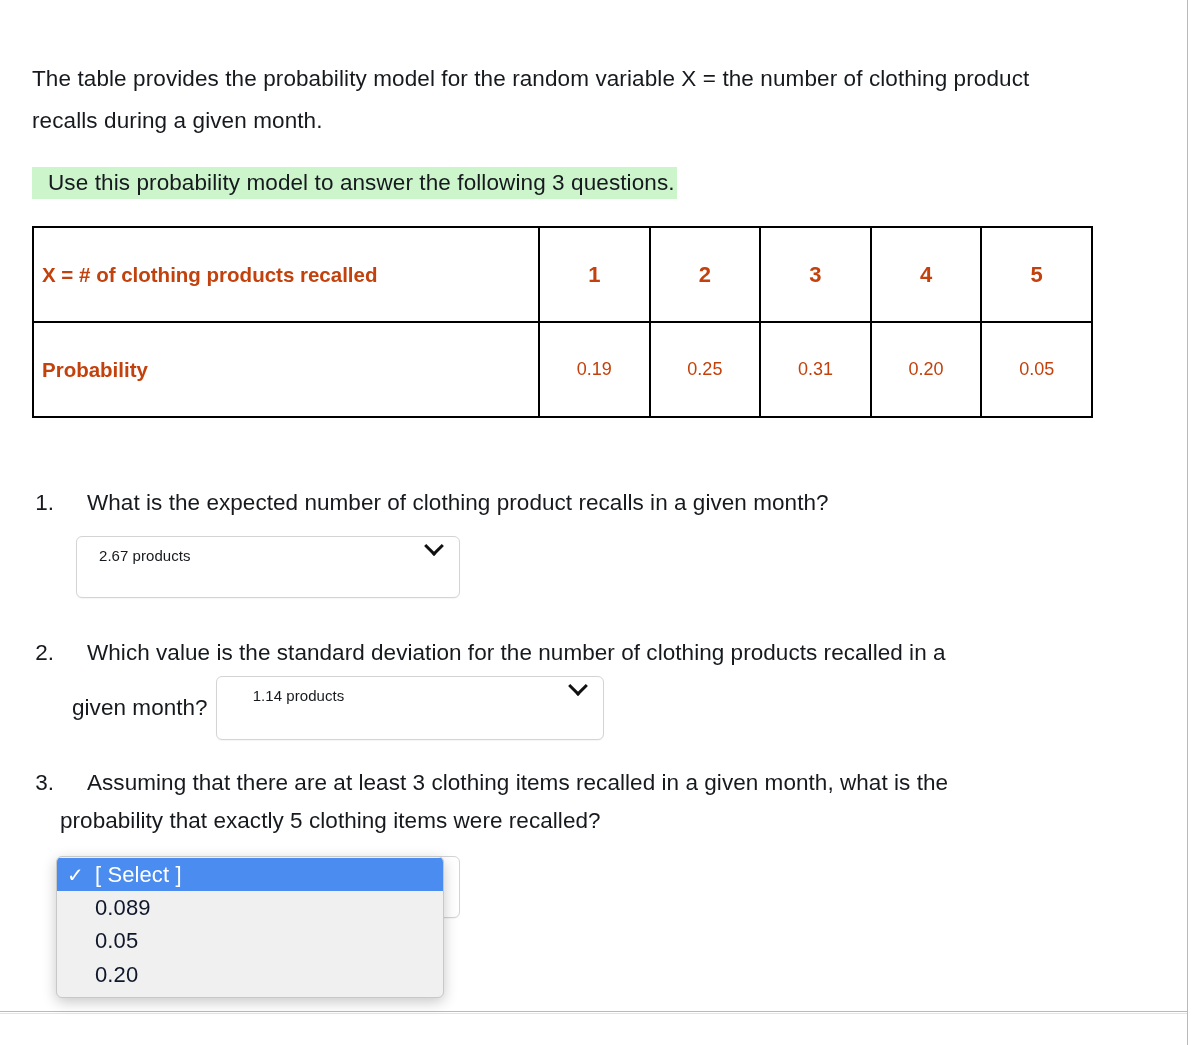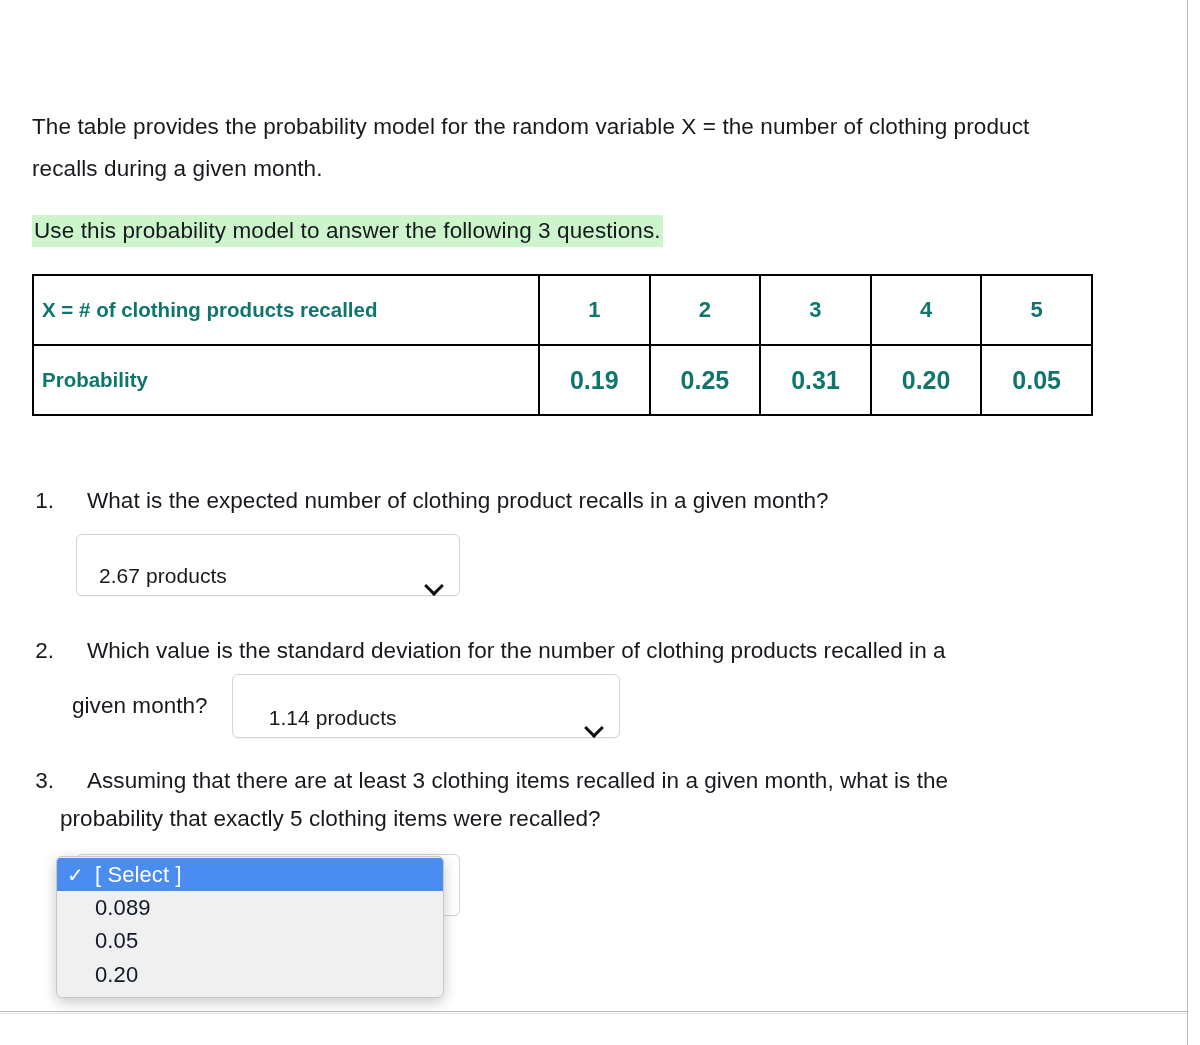--- a/index.html
+++ b/index.html
@@ -30,65 +30,64 @@
     height: 1045px;
     padding: 58px 0 0 32px;
   }
   
   .intro {
     font-size: 22.5px;
     line-height: 42px;
     color: #16191d;
     width: 1045px;
     letter-spacing: 0.1px;
-    margin-top: 48px;
   }
   .highlight-line {
     margin-top: 26px;
     font-size: 22.5px;
     line-height: 30px;
     color: #16191d;
     letter-spacing: 0.1px;
   }
   .hl {
     background: #ccf5cc;
-    padding: 3px 2px 4px 2px;
+    padding: 3px 2px 4px 16px;
   }
   
   .prob-table {
     margin-top: 28px;
     border-collapse: collapse;
     width: 1059px;
     table-layout: fixed;
   }
   .prob-table td {
     border: 2px solid #000000;
-    height: 70px;
+    height: 95px;
     font-size: 21px;
-    color: #0f766e;
+    color: #c2410c;
     vertical-align: middle;
   }
   .prob-table td.label {
     text-align: left;
     padding-left: 8px;
     font-weight: bold;
     font-size: 20.5px;
     width: 506px;
   }
   .prob-table td.val {
     text-align: center;
     width: 110.6px;
   }
   .prob-table tr.header-row td.val {
     font-weight: bold;
     font-size: 22px;
   }
   .prob-table tr.data-row td.val {
-    font-weight: bold;
-    font-size: 25px;
+    font-weight: normal;
+    font-size: 18px;
   }
   
   .questions {
     margin-top: 66px;
     width: 1110px;
   }
   .q {
     position: relative;
     font-size: 22.5px;
     line-height: 38px;
@@ -103,29 +102,29 @@
     width: 31px;
     flex: 0 0 31px;
     text-align: right;
     padding-right: 9px;
     font-size: 22.5px;
   }
   .q-body { flex: 1 1 auto; margin-left: 24px; }
   
   .select {
     display: inline-flex;
-    align-items: flex-end;
+    align-items: flex-start;
     justify-content: space-between;
     background: #ffffff;
     border: 1px solid #d4d4d4;
     border-radius: 6px;
     box-shadow: 0 1px 1px rgba(0,0,0,0.04);
     height: 62px;
     padding: 0 16px 0 22px;
-    font-size: 21px;
+    font-size: 15px;
     color: #16191d;
     vertical-align: middle;
     white-space: nowrap;
   }
   .select .sel-value { padding-right: 30px; }
   .chev {
     width: 18px; height: 18px;
     flex: 0 0 18px;
     position: relative;
   }
@@ -140,21 +139,21 @@
   }
   .q1-select-wrap { margin-top: 14px; margin-left: 44px; }
   .q1-select { width: 384px; }
   .q2-select { width: 388px; height: 64px; padding-left: 36px; }
   .q2-line2 {
     display: flex;
     align-items: center;
     margin-top: 4px;
     margin-left: 40px;
   }
-  .q2-line2 .lead { margin-right: 24px; font-size: 22.5px; }
+  .q2-line2 .lead { margin-right: 8px; font-size: 22.5px; }
   .q3-select-wrap { margin-top: 16px; margin-left: 44px; }
   .q3-select { width: 384px; height: 62px; }
   
   .dropdown-menu {
     position: absolute;
     left: 56px;
     top: 856px;
     width: 388px;
     background: #f0f0f0;
     border: 1px solid #c8c8c8;

